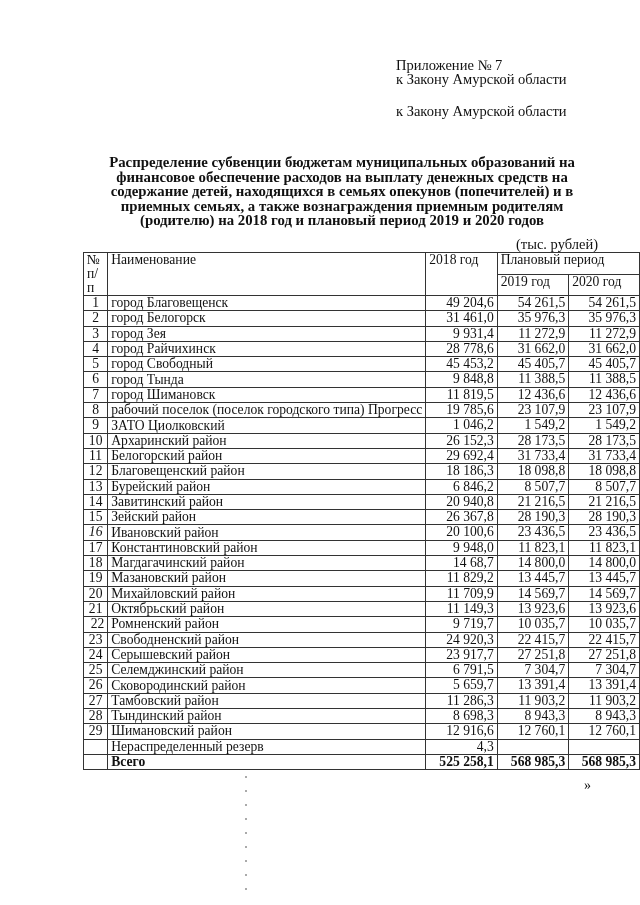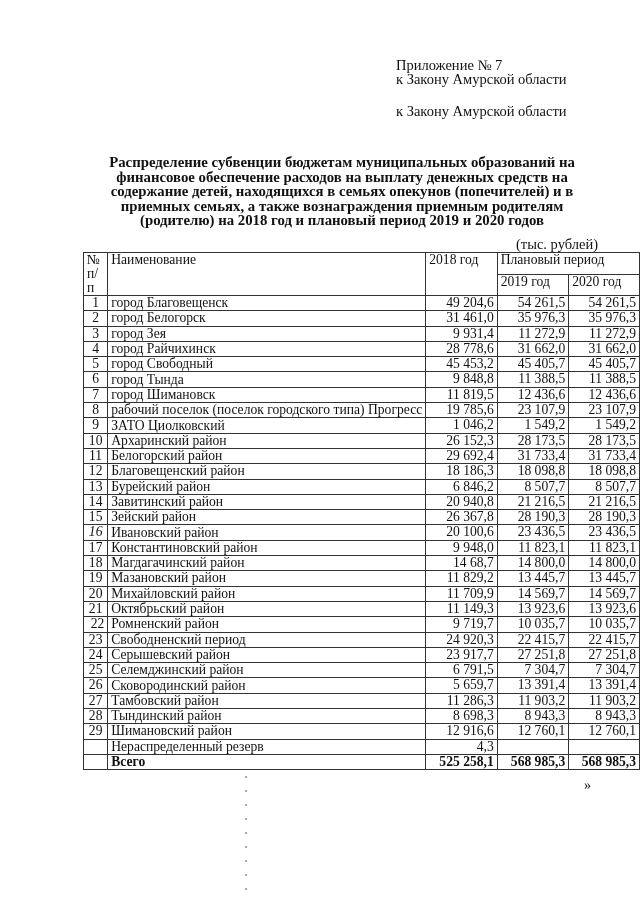--- a/index.html
+++ b/index.html
@@ -211,21 +211,21 @@
       </tr>
       <tr>
         <td class="num" style="vertical-align: top; text-align: right;">22</td>
         <td class="name">Ромненский район</td>
         <td class="val" style="vertical-align: top;">9 719,7</td>
         <td class="val" style="vertical-align: top;">10 035,7</td>
         <td class="val" style="vertical-align: top;">10 035,7</td>
       </tr>
       <tr>
         <td class="num" style="vertical-align: top;">23</td>
-        <td class="name">Свободненский период</td>
+        <td class="name">Свободненский район</td>
         <td class="val" style="vertical-align: top;">24 920,3</td>
         <td class="val" style="vertical-align: top;">22 415,7</td>
         <td class="val" style="vertical-align: top;">22 415,7</td>
       </tr>
       <tr>
         <td class="num" style="vertical-align: top;">24</td>
         <td class="name">Серышевский район</td>
         <td class="val" style="vertical-align: top;">23 917,7</td>
         <td class="val" style="vertical-align: top;">27 251,8</td>
         <td class="val" style="vertical-align: top;">27 251,8</td>

